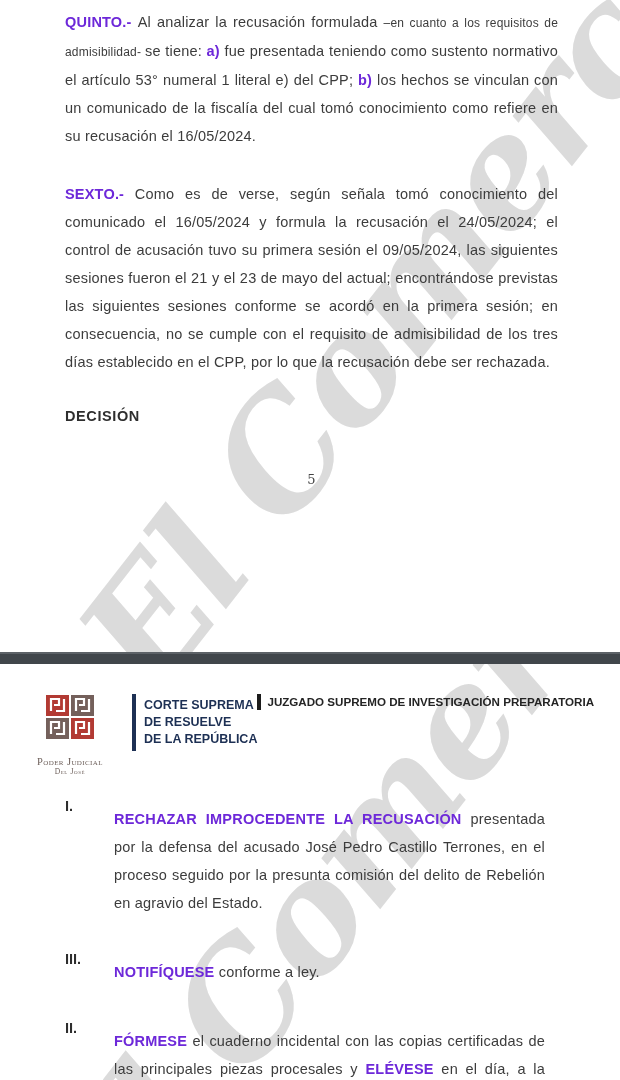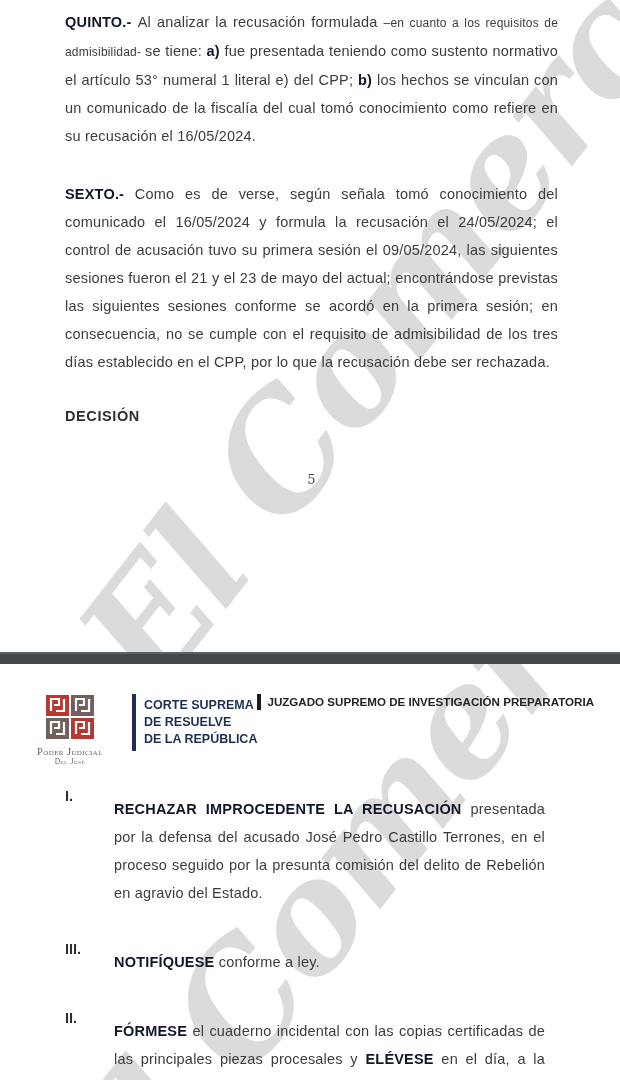--- a/index.html
+++ b/index.html
@@ -19,31 +19,31 @@
              white-space:nowrap;pointer-events:none;opacity:.9;letter-spacing:-4px;}
   .wm1{font-size:150px;width:900px;text-align:center;left:-60px;top:225px;
        transform:rotate(-52deg);transform-origin:50% 50%;}
   .wm2{font-size:150px;width:900px;text-align:center;left:-100px;top:110px;
        transform:rotate(-52deg);transform-origin:50% 50%;}
   .content{position:relative;z-index:1;padding:8px 62px 0 65px;
            font-size:14.5px;line-height:28px;text-align:justify;letter-spacing:.2px;}
   .para{margin:0;}
   .mb-q{margin-bottom:30px;}
   .mb-s{margin-bottom:16px;}
-  .b{font-weight:bold;color:#0f172a;}
+  .b{font-weight:bold;color:#6d28d9;}
   .sm{font-size:12px;}
   .decision{font-size:14.5px;font-weight:bold;color:#2e2e2e;text-align:left;
             letter-spacing:.6px;margin:26px 0;}
   .pagenum{margin-top:36px;text-align:center;font-family:"DejaVu Serif",serif;
            font-size:13px;color:#444;}
   
   .hdr{position:relative;z-index:1;display:flex;align-items:flex-start;margin:30px 40px 0 33px;}
   .logo-wrap{width:74px;flex:none;text-align:center;}
   .logo-caption{font-family:"Liberation Serif",serif;font-variant:small-caps;
-                font-size:10.5px;color:#6b5d58;margin-top:2px;letter-spacing:.4px;line-height:11px;}
+                font-size:10.5px;color:#6b5d58;margin-top:12px;letter-spacing:.4px;line-height:11px;}
   .logo-sub{font-family:"Liberation Serif",serif;font-variant:small-caps;
             font-size:7.5px;color:#6b5d58;letter-spacing:.6px;line-height:9px;}
   .court-block{border-left:4px solid var(--navy);padding:3px 0 3px 8px;margin-left:25px;
                color:var(--navy);font-weight:bold;font-size:12.5px;line-height:17px;flex:none;}
   .office-block{border-left:4px solid #1c1c1c;padding:1px 0 1px 6px;min-width:0;}
   .office-title{font-weight:bold;font-size:11.6px;line-height:14px;color:#242424;white-space:nowrap;}
   .office-case{font-size:11px;line-height:13px;color:var(--gray_text);margin-top:1px;}
   .office-cuaderno{font-size:11px;line-height:14px;color:#242424;white-space:nowrap;}
   
   .items{position:relative;z-index:1;margin:16px 62px 0 65px;}

